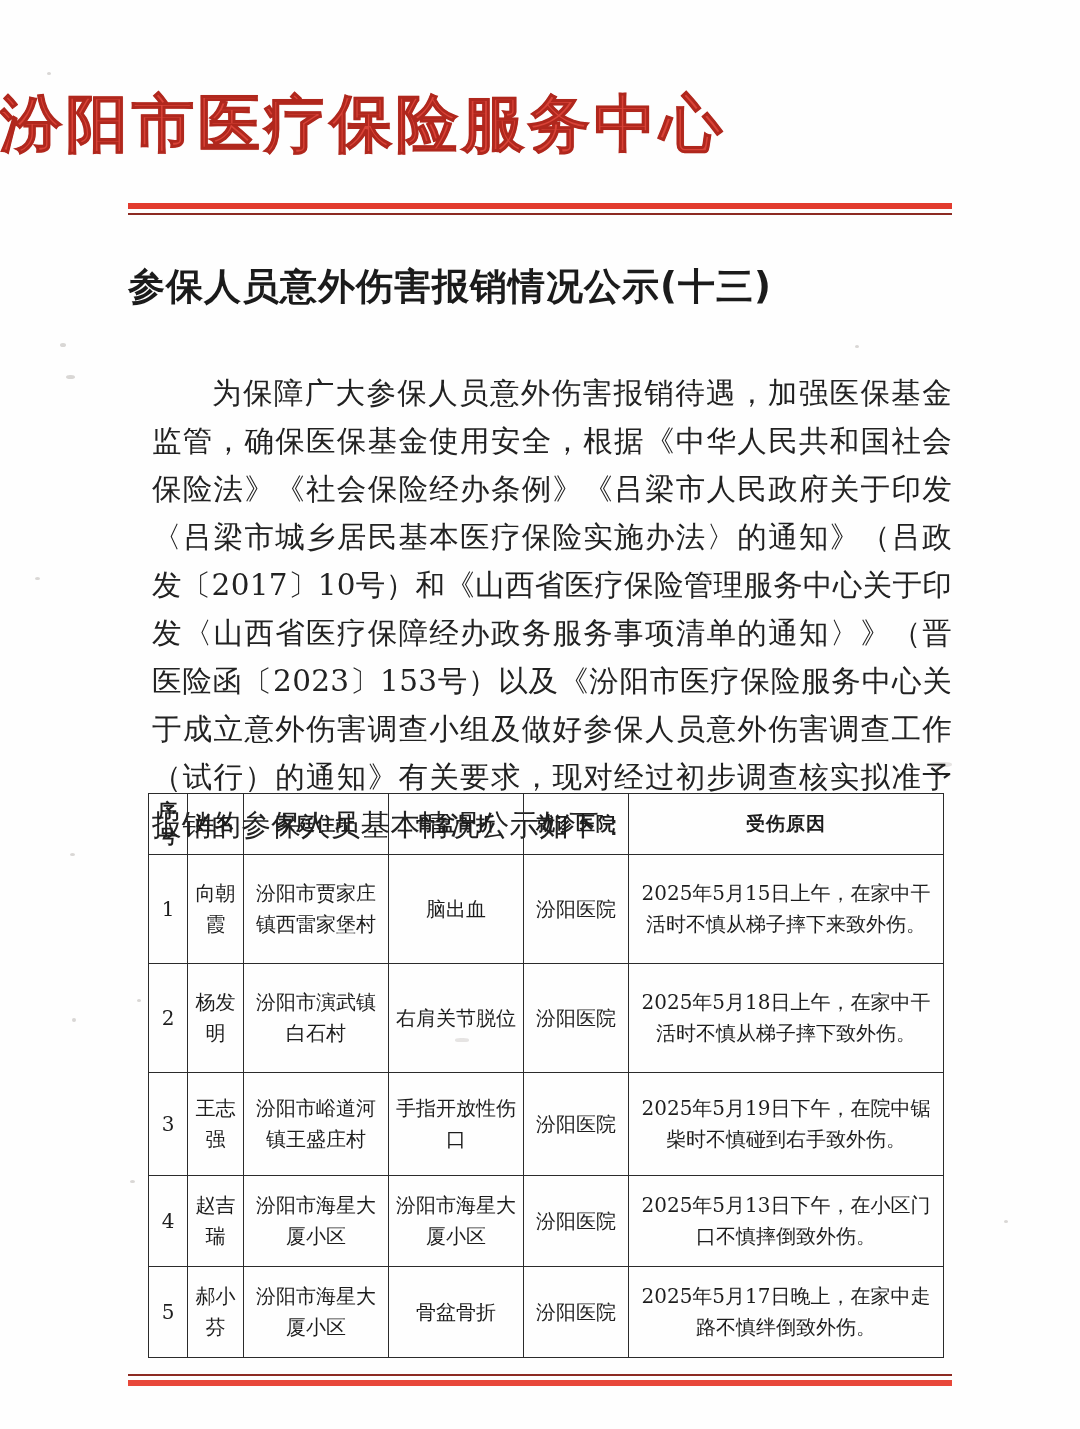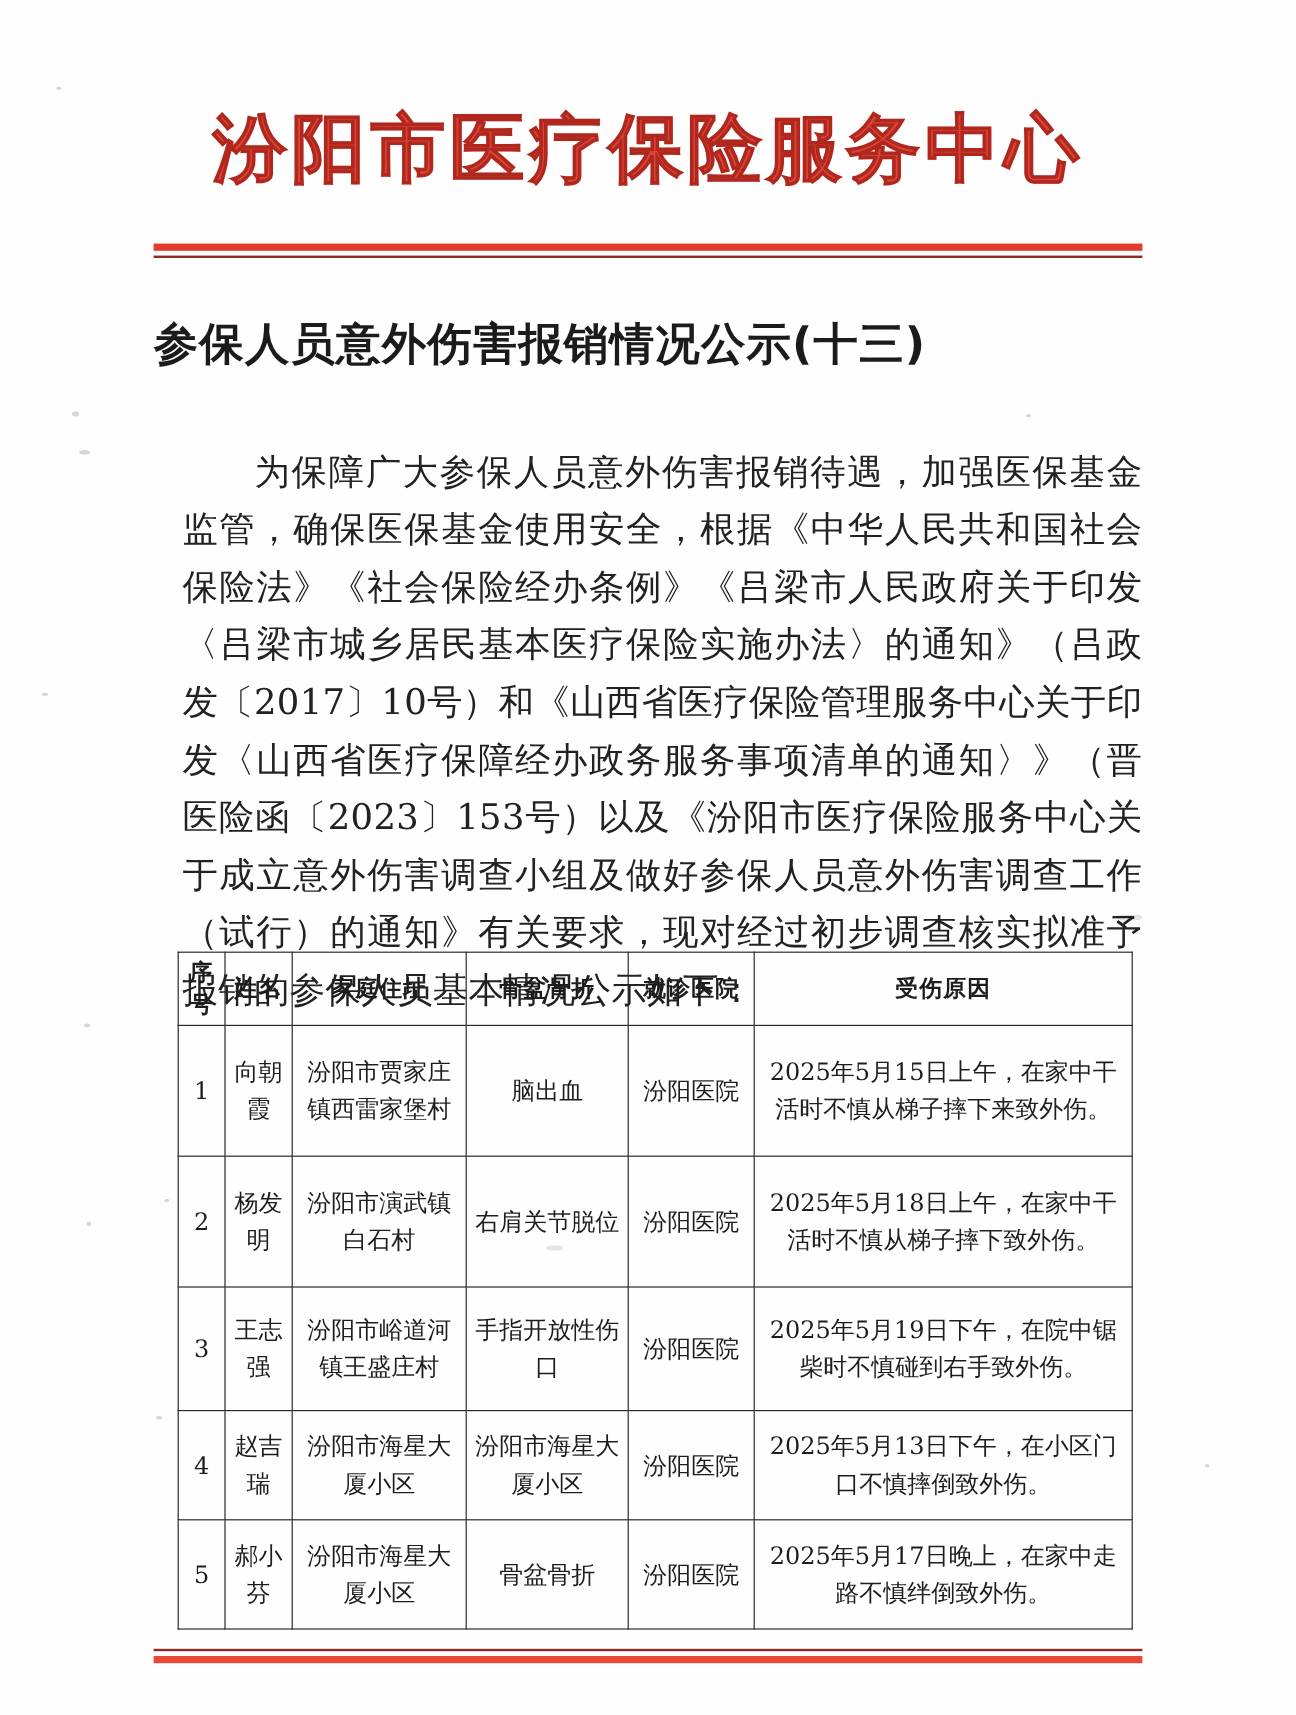--- a/index.html
+++ b/index.html
@@ -34,21 +34,21 @@
     border-radius: 40%;
     pointer-events: none;
   }
 
   
   .letterhead {
     position: absolute;
     left: 0;
     top: 88px;
     width: 1080px;
-    text-align: center;
+    text-align: left;
   }
   .org-name {
     font-family: "DejaVu Serif", "Liberation Serif", serif;
     font-size: 62px;
     font-weight: 700;
     letter-spacing: 4px;
     line-height: 1.15;
     color: #d94338;
     -webkit-text-stroke: 1px #b0271d;
     text-shadow: 0 0 1px rgba(176,39,29,.55);

